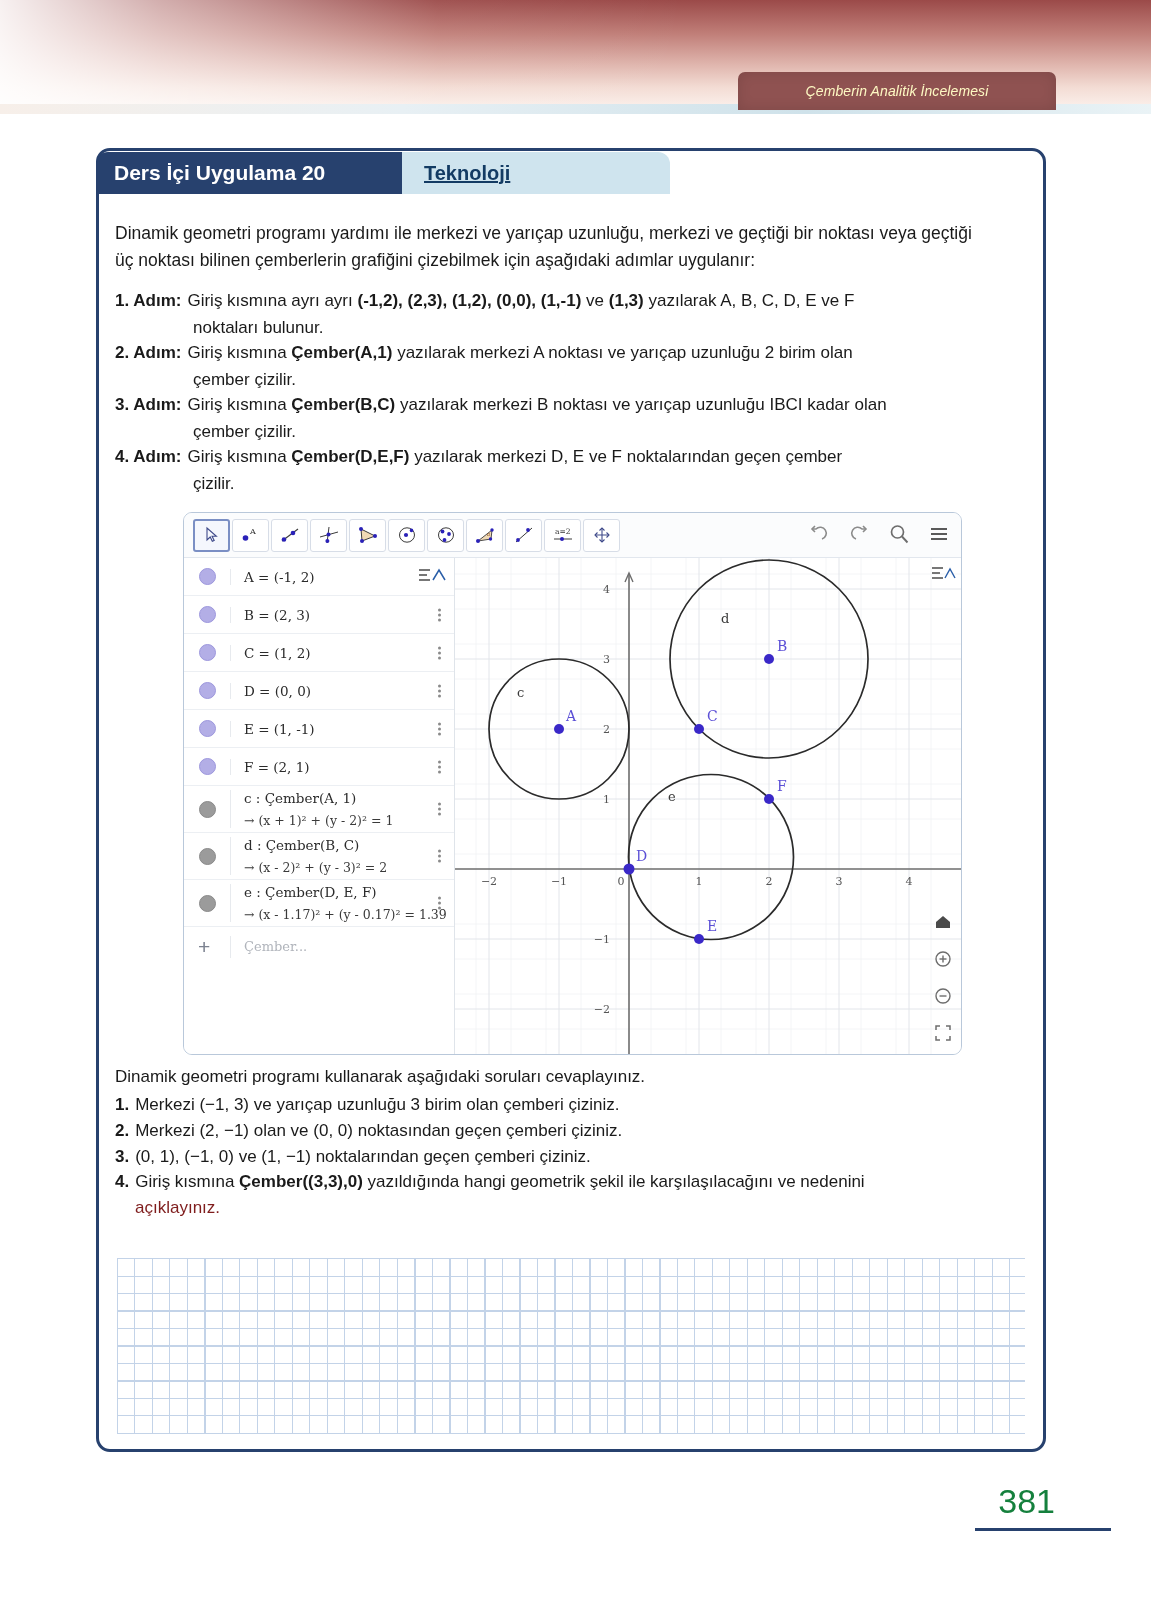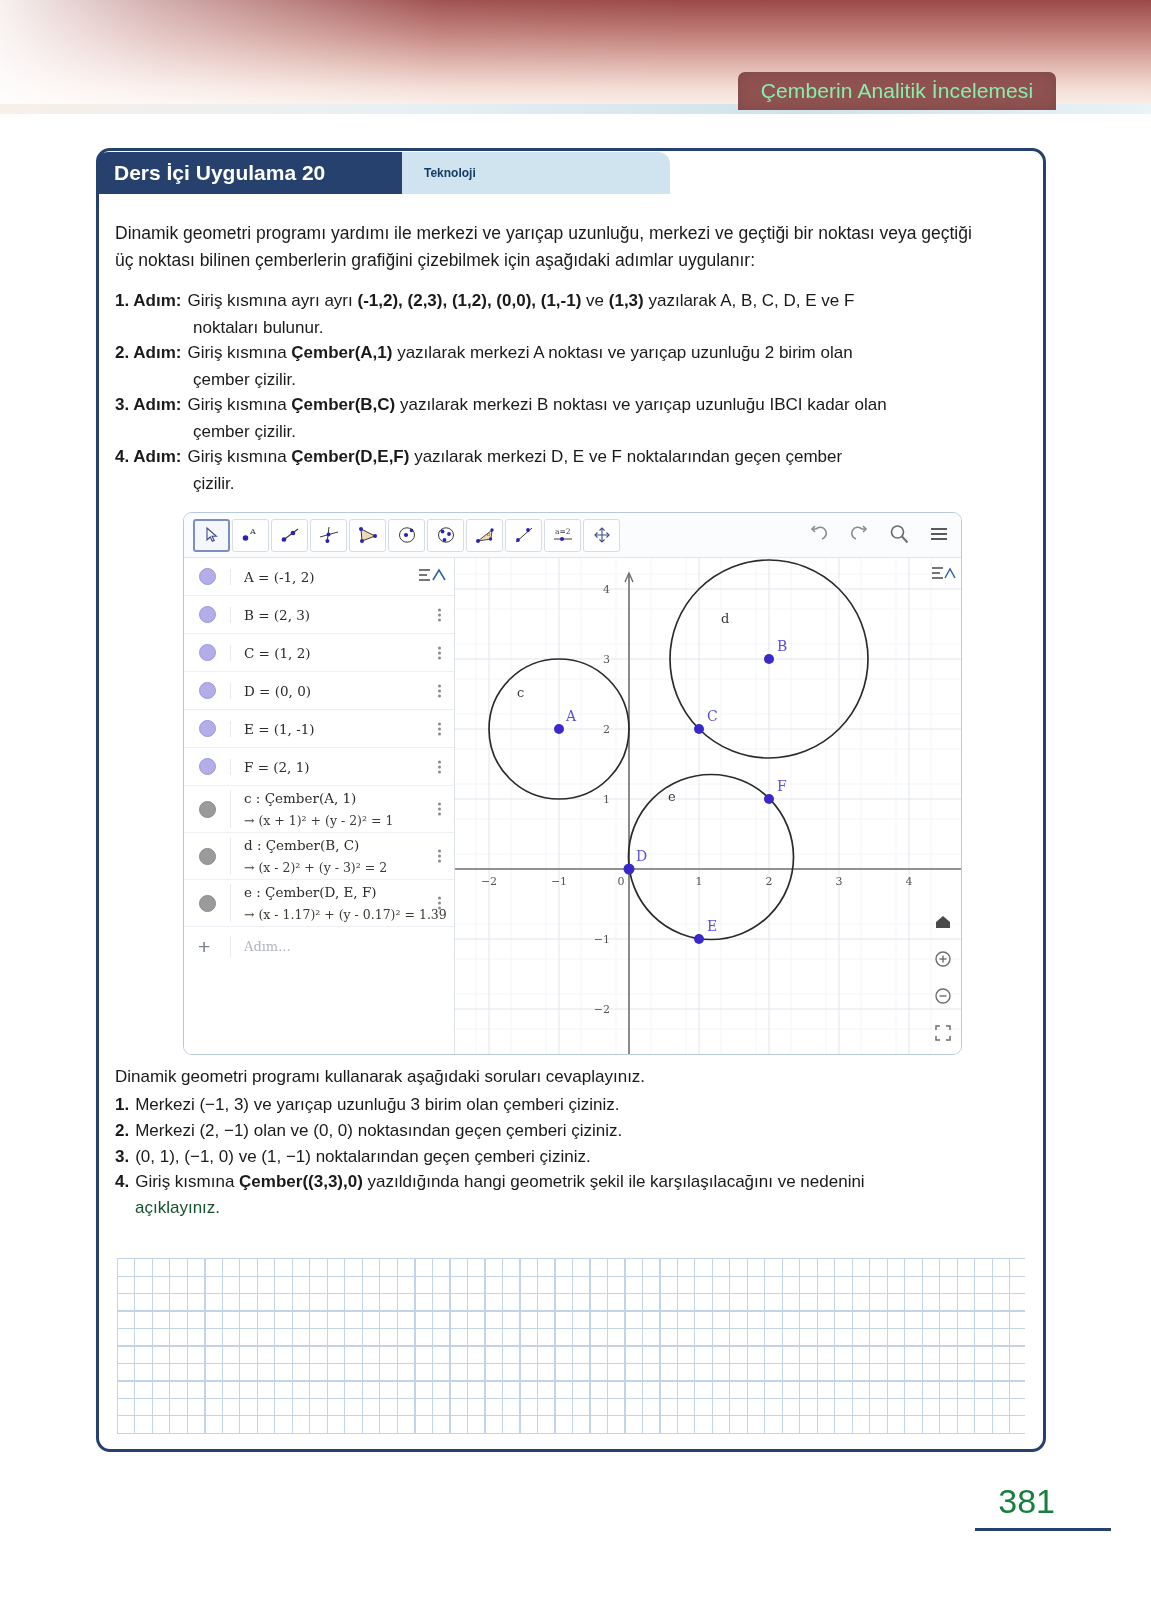--- a/index.html
+++ b/index.html
@@ -25,21 +25,21 @@
     background: linear-gradient(90deg,#f7efe9 0%, #e8f0f4 35%, #cfe2ea 70%, #eaf3f6 100%);
   }
   .chapter-tab {
     position: absolute; left: 738px; top: 72px; width: 318px; height: 38px;
     background: #8f5251;
     border-radius: 7px 7px 0 0;
     box-shadow: inset 0 0 14px rgba(0,0,0,0.12);
     display: flex; align-items: center; justify-content: center;
   }
   .chapter-tab span {
-    color: #86efac; font-size: 21px; letter-spacing: .1px;
+    color: #fef9c3; font-size: 14px; letter-spacing: .1px; font-style: italic;
   }
 
   
   .card {
     position: absolute; left: 96px; top: 148px;
     width: 950px; height: 1304px;
     border: 3px solid #27416e;
     border-radius: 14px;
     background: #fff;
   }
@@ -52,24 +52,25 @@
     padding: 0 22px 0 18px;
     display: flex; align-items: center;
     font-size: 21px; font-weight: bold;
     height: 42px;
     min-width: 306px;
   }
   .title-sub {
     background: #cfe4ee; color: #133b63;
     padding: 0 26px 0 22px;
     display: flex; align-items: center;
-    font-size: 12px; font-weight: bold;
+    font-size: 20px; font-weight: bold;
     height: 42px;
     border-radius: 0 12px 0 0;
     min-width: 268px;
+    text-decoration: underline;
   }
 
   
   .intro {
     position: absolute; left: 115px; top: 212px; width: 874px;
     font-size: 17.5px; color: #1a1a1a; line-height: 1.52; margin-top: 8px;
   }
   .steps { position: absolute; left: 115px; top: 288px; width: 890px; }
   .step {
     display: flex; font-size: 17px; color: #1a1a1a;
@@ -141,21 +142,21 @@
     display: flex; flex-direction: column; gap: 14px; align-items: center;
   }
   .zbtn { width: 23px; height: 23px; display:flex; align-items:center; justify-content:center; }
 
   
   .q-intro { position: absolute; left: 115px; top: 1067px; font-size: 17px; color: #1a1a1a; }
   .qlist { position: absolute; left: 115px; top: 1092px; width: 890px; }
   .qitem { display: flex; font-size: 17px; color: #1a1a1a; line-height: 1.52; }
   .qnum { font-weight: bold; padding-right: 6px; }
   .qtext b { font-weight: bold; }
-  .q-cont { padding-left: 20px; font-size: 17px; line-height: 1.52; color:#14532d; }
+  .q-cont { padding-left: 20px; font-size: 17px; line-height: 1.52; color:#7f1d1d; }
 
   
   .answer-grid {
     position: absolute; left: 117px; top: 1258px;
     width: 908px; height: 176px;
     background:
       repeating-linear-gradient(0deg, #c3d3e8 0 1px, transparent 1px 17.5px),
       repeating-linear-gradient(90deg, #c3d3e8 0 1px, transparent 1px 17.5px);
     background-color: #fff;
   }
@@ -466,21 +467,21 @@
         </div>
         <div class="kebab">
             <i></i>
             <i></i>
             <i></i>
           </div>
       </div>
 
       <div class="alg-input-row">
         <span class="alg-plus">+</span>
-        <span class="alg-input-ph">Adım...</span>
+        <span class="alg-input-ph">Çember...</span>
       </div>
     </div>
 
     <div class="ggb-graphics">
       <svg width="508" height="498" viewBox="0 0 508 498">
 
         <g stroke="#f1f2f5" stroke-width="0.8">
           <line x1="21" y1="0" x2="21" y2="498"></line>
             <line x1="56" y1="0" x2="56" y2="498"></line>
           <line x1="91" y1="0" x2="91" y2="498"></line>

